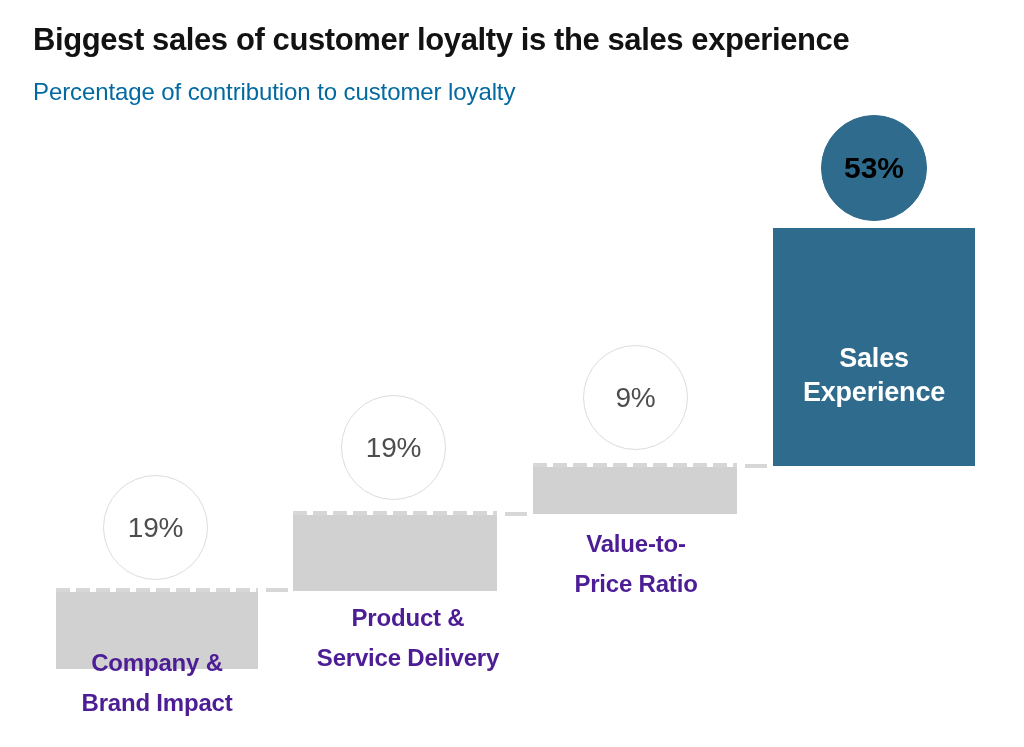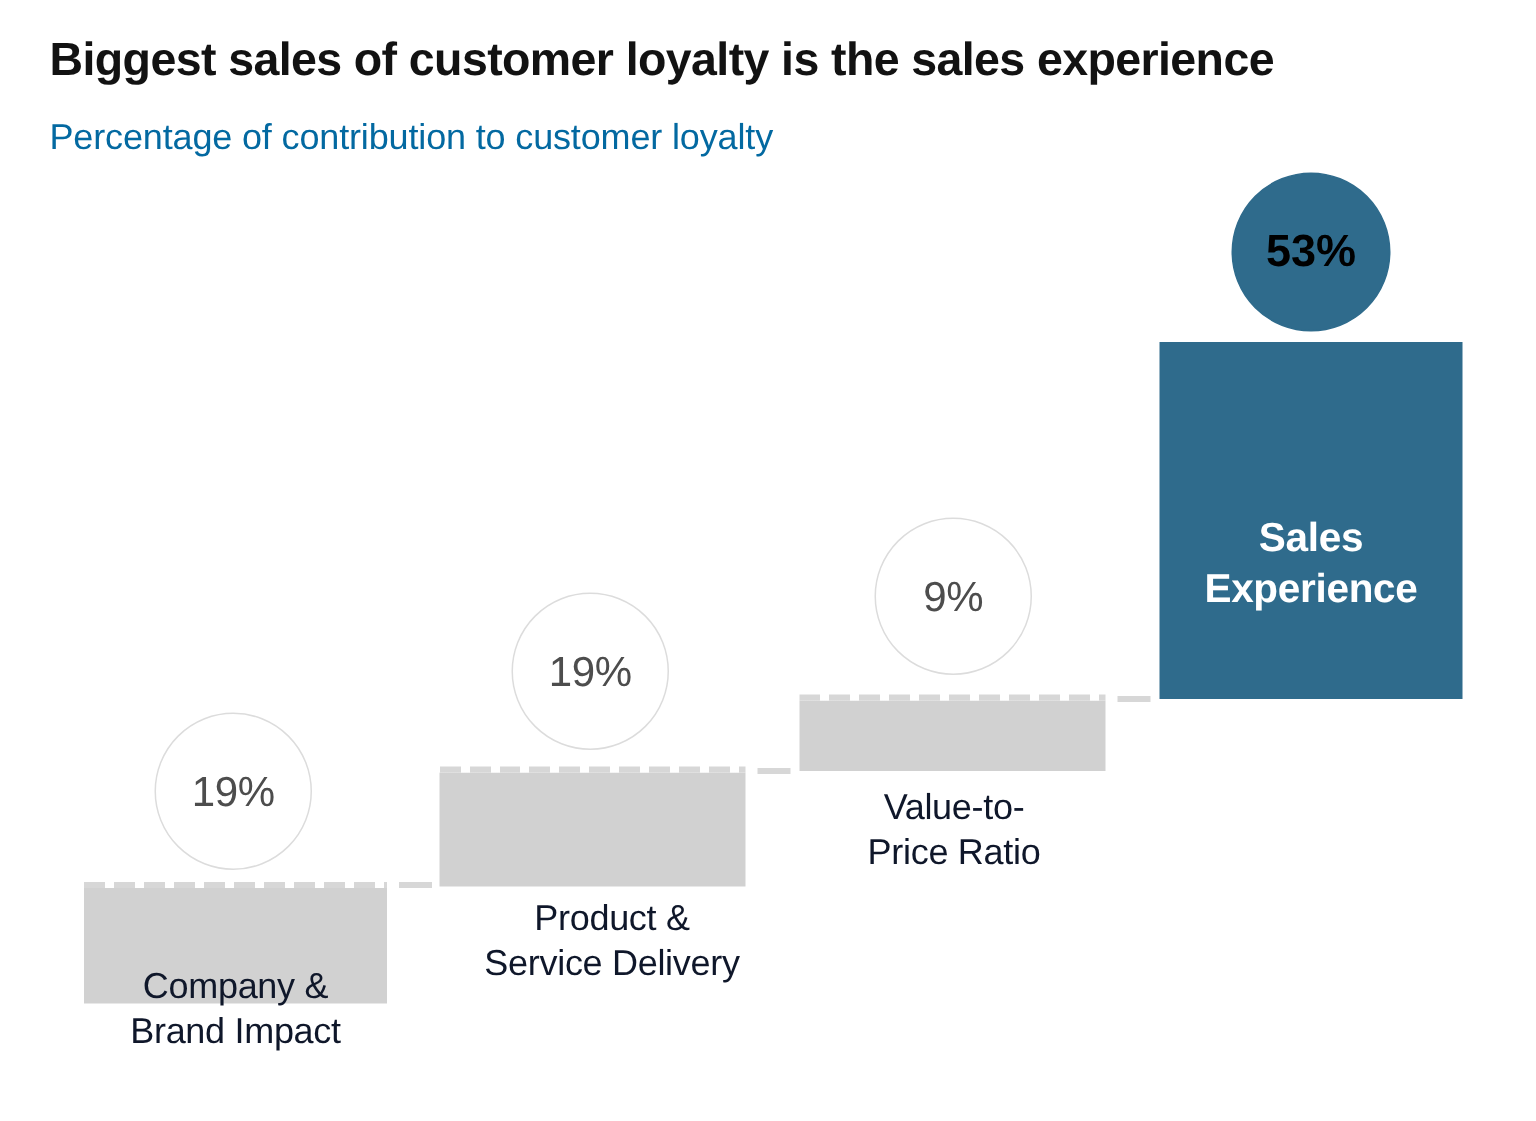--- a/index.html
+++ b/index.html
@@ -106,23 +106,23 @@
     font-size: 30px;
     font-weight: 700;
     letter-spacing: 0px;
   }
 
   
   .cat-label {
     position: absolute;
     text-align: center;
     font-size: 24px;
-    line-height: 30px;
-    font-weight: 400;
-    color: #0f172a;
+    line-height: 40px;
+    font-weight: 700;
+    color: #4c1d95;
     letter-spacing: -0.2px;
     white-space: pre-line;
   }
   .cat-label.inside {
     color: #ffffff;
     font-weight: 700;
     font-size: 27px;
     line-height: 34px;
     letter-spacing: -0.2px;
   }

